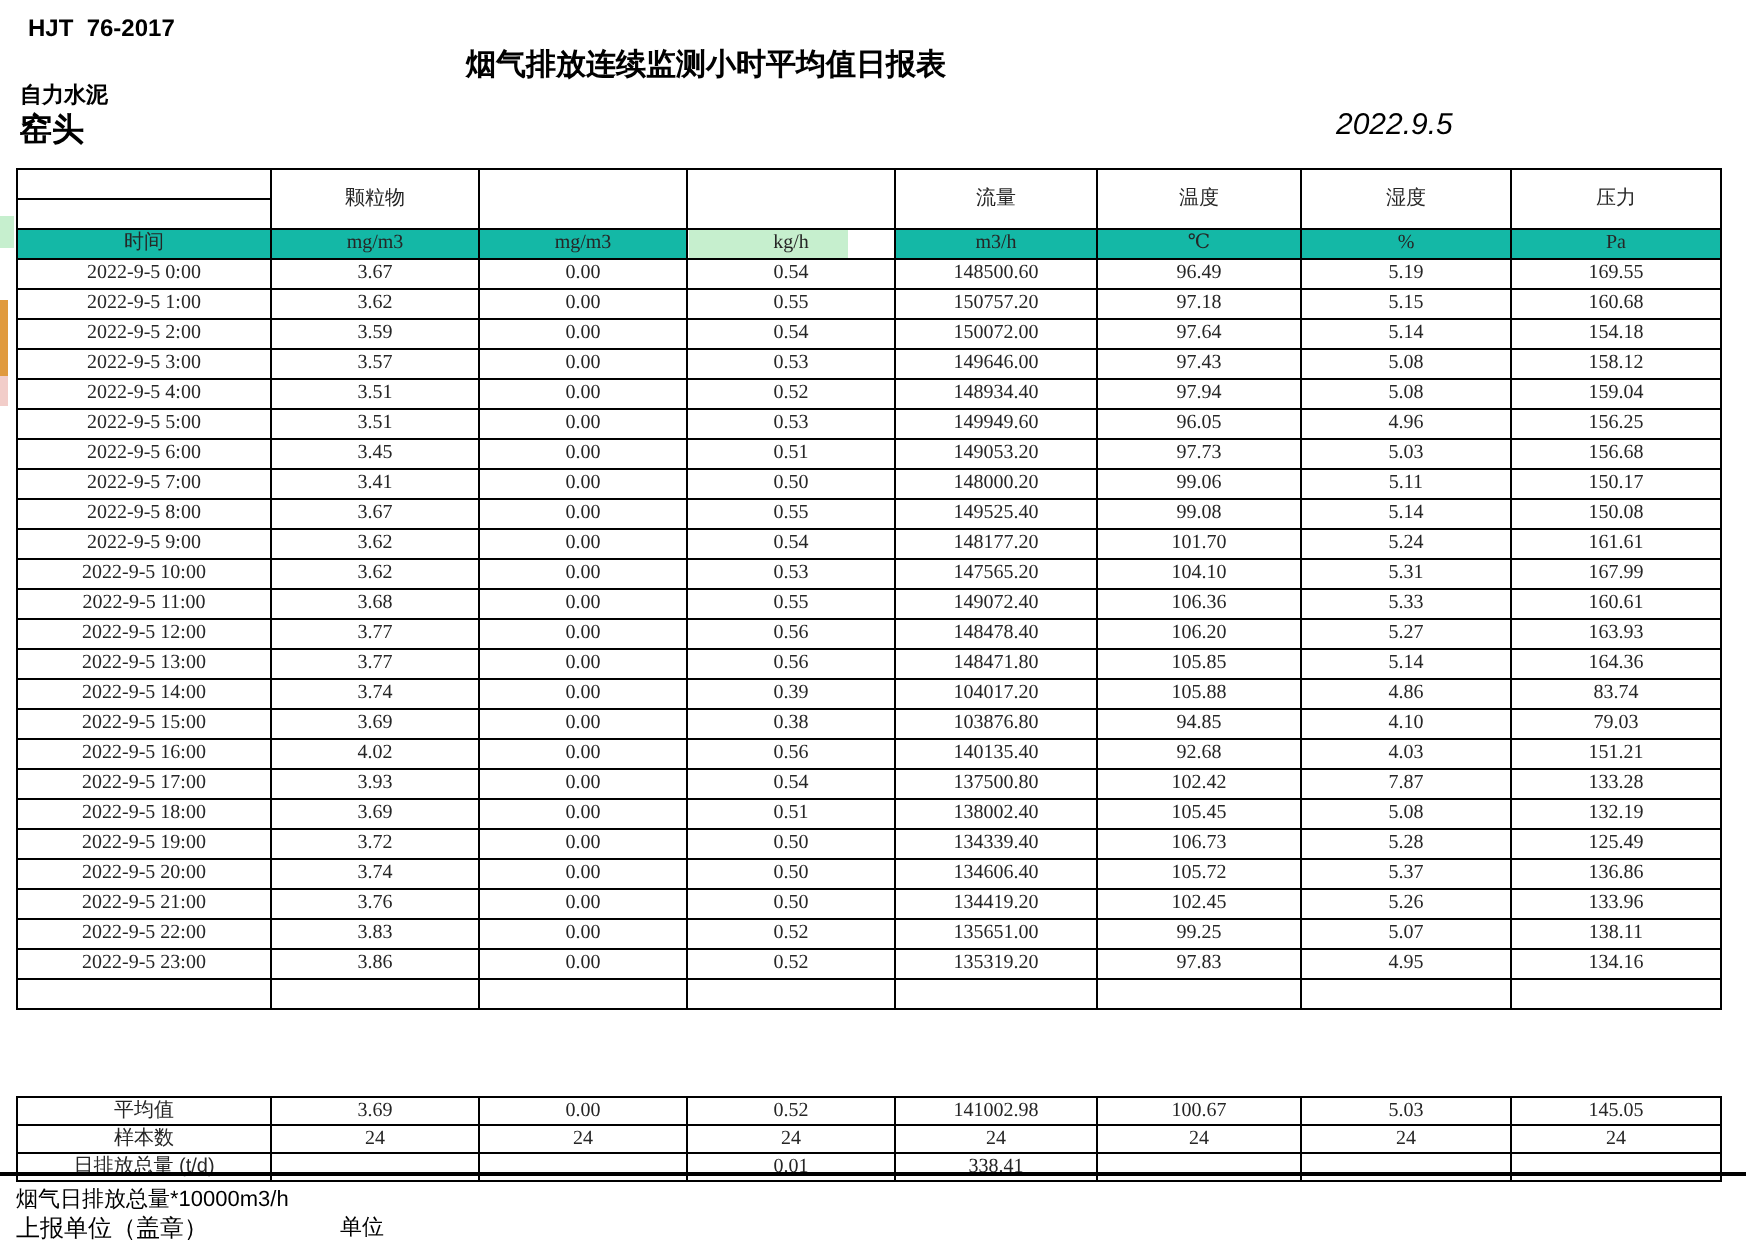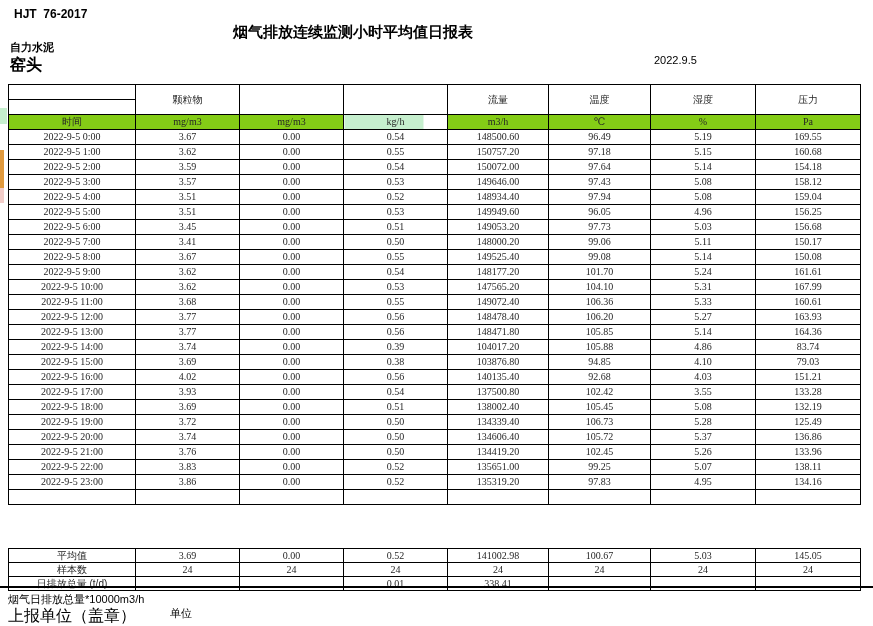--- a/index.html
+++ b/index.html
@@ -5,44 +5,44 @@
   html,body{margin:0;padding:0;}
   body{
     width:873px;height:626px;position:relative;background:#ffffff;
     font-family:"Liberation Sans","DejaVu Sans",sans-serif;color:#000;
     overflow:hidden;
   }
   .std{position:absolute;left:14px;top:7px;font-size:12px;font-weight:bold;white-space:pre;}
   .title{position:absolute;left:0;top:23px;width:706px;text-align:center;font-size:15px;font-weight:bold;}
   .company{position:absolute;left:10px;top:40px;font-size:11px;font-weight:bold;}
   .station{position:absolute;left:10px;top:55px;font-size:16px;font-weight:bold;}
-  .date{position:absolute;left:654px;top:54px;font-size:11px;}
+  .date{position:absolute;left:668px;top:54px;font-size:15px;font-style:italic;}
 
   table.report{border-collapse:collapse;table-layout:fixed;position:absolute;left:8px;}
   table.report td{
     border:1px solid #000;text-align:center;vertical-align:middle;
     font-size:10px;color:#262626;height:14px;padding:0;line-height:1;
     font-family:"Liberation Serif","DejaVu Serif",serif;
     overflow:hidden;white-space:nowrap;
   }
   #main-table{top:84px;}
   #summary-table{top:508px;margin-top:40px;}
 
   .ghr td{font-family:"Liberation Sans","DejaVu Sans",sans-serif;color:#000;font-size:11px;}
   .ghr-top td{height:10px;}
   .ghr-bot td{height:9px;}
-  .units td{background:#84cc16;height:15px;font-size:10px;color:#1a1a1a;}
+  .units td{background:#14b8a6;height:15px;font-size:10px;color:#1a1a1a;}
   .units td.partial{background:linear-gradient(90deg,#c6efce 0 77%,#ffffff 77%);}
   .spacer-row td{height:11px;}
   #summary-table td{height:13px;}
   #summary-table td[data-name="summary-label"]{font-family:"Liberation Sans","DejaVu Sans",sans-serif;}
 
   .hline{position:absolute;left:0;top:586px;width:873px;height:2px;background:#000;}
   .note{position:absolute;left:8px;top:592px;font-size:11px;}
-  .report-unit{position:absolute;left:8px;top:606px;font-size:16px;}
+  .report-unit{position:absolute;left:8px;top:606px;font-size:12px;}
   .unit-label{position:absolute;left:170px;top:606px;font-size:11px;}
 
   .strip-green{position:absolute;left:0;top:108px;width:7px;height:16px;background:#c6efce;}
   .strip-orange{position:absolute;left:0;top:150px;width:4px;height:38px;background:#e09a3e;}
   .strip-pink{position:absolute;left:0;top:188px;width:4px;height:15px;background:#f2cdc9;}
 </style>
 </head>
 <body>
 
 <div class="std" data-name="standard-code">HJT  76-2017</div>
@@ -262,21 +262,21 @@
         <td data-name="value-cell">4.03</td>
         <td data-name="value-cell">151.21</td>
       </tr>
       <tr data-name="table-row">
         <td data-name="time-cell">2022-9-5 17:00</td>
         <td data-name="value-cell">3.93</td>
         <td data-name="value-cell">0.00</td>
         <td data-name="value-cell">0.54</td>
         <td data-name="value-cell">137500.80</td>
         <td data-name="value-cell">102.42</td>
-        <td data-name="value-cell">3.55</td>
+        <td data-name="value-cell">7.87</td>
         <td data-name="value-cell">133.28</td>
       </tr>
       <tr data-name="table-row">
         <td data-name="time-cell">2022-9-5 18:00</td>
         <td data-name="value-cell">3.69</td>
         <td data-name="value-cell">0.00</td>
         <td data-name="value-cell">0.51</td>
         <td data-name="value-cell">138002.40</td>
         <td data-name="value-cell">105.45</td>
         <td data-name="value-cell">5.08</td>

